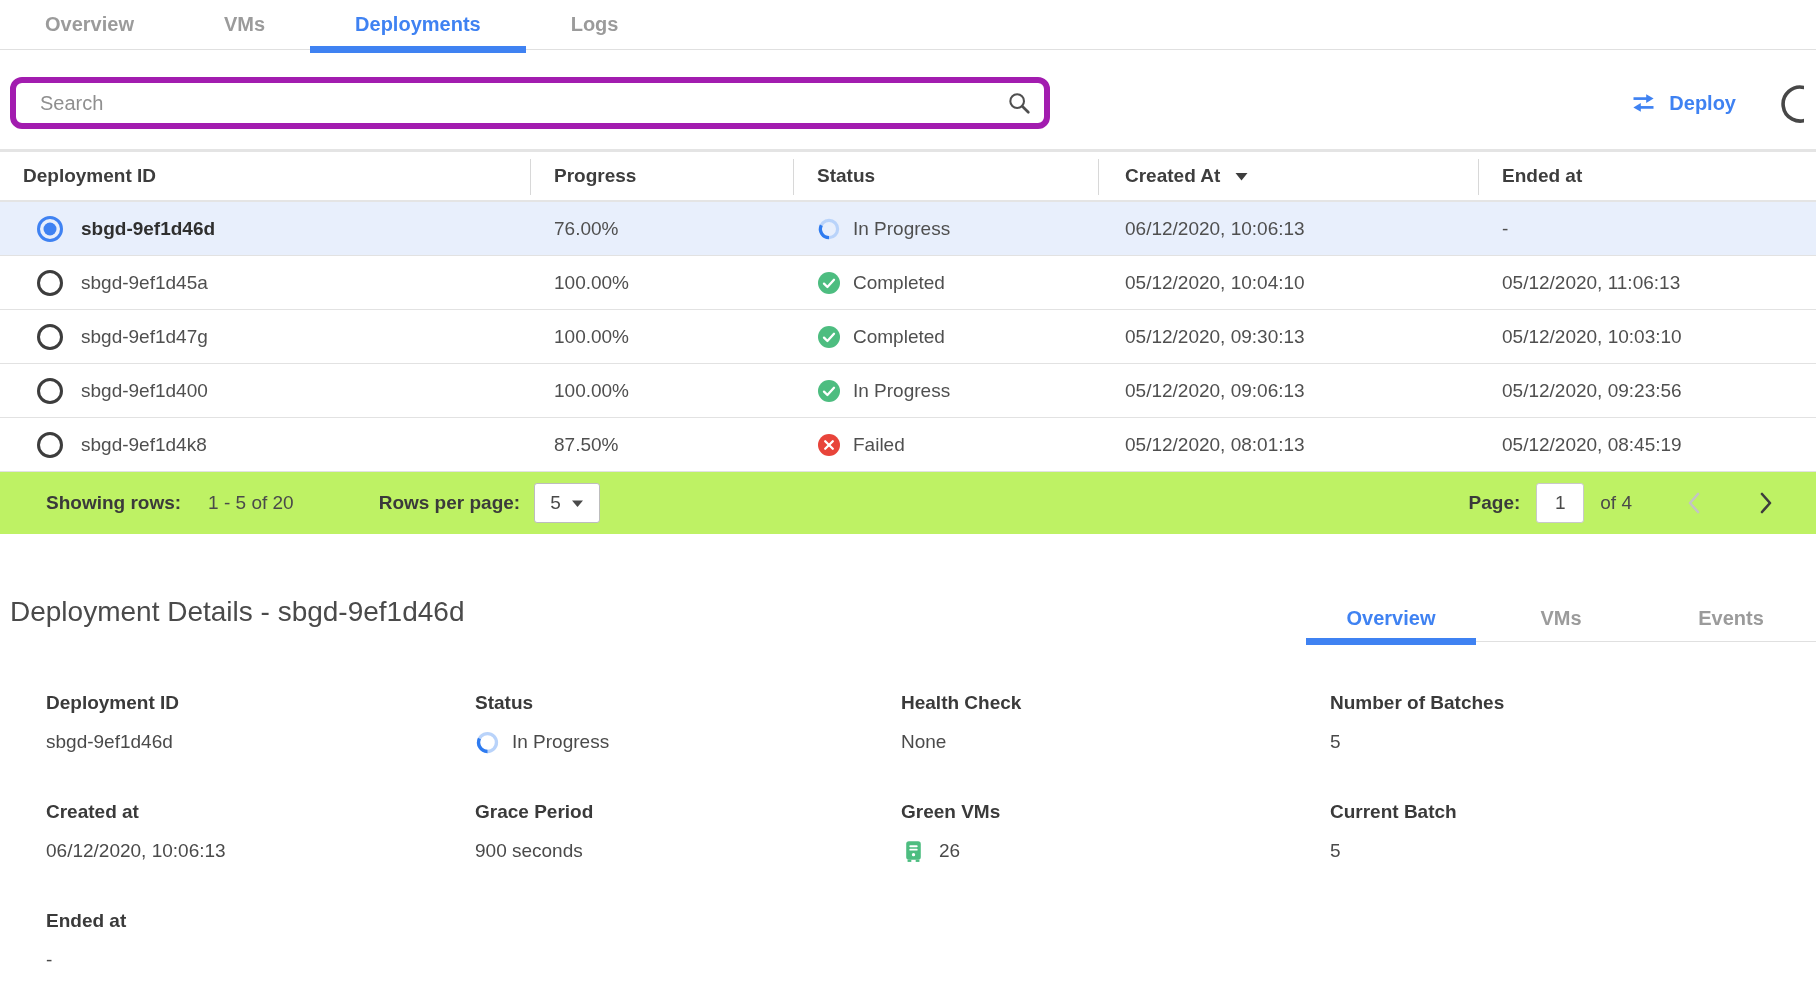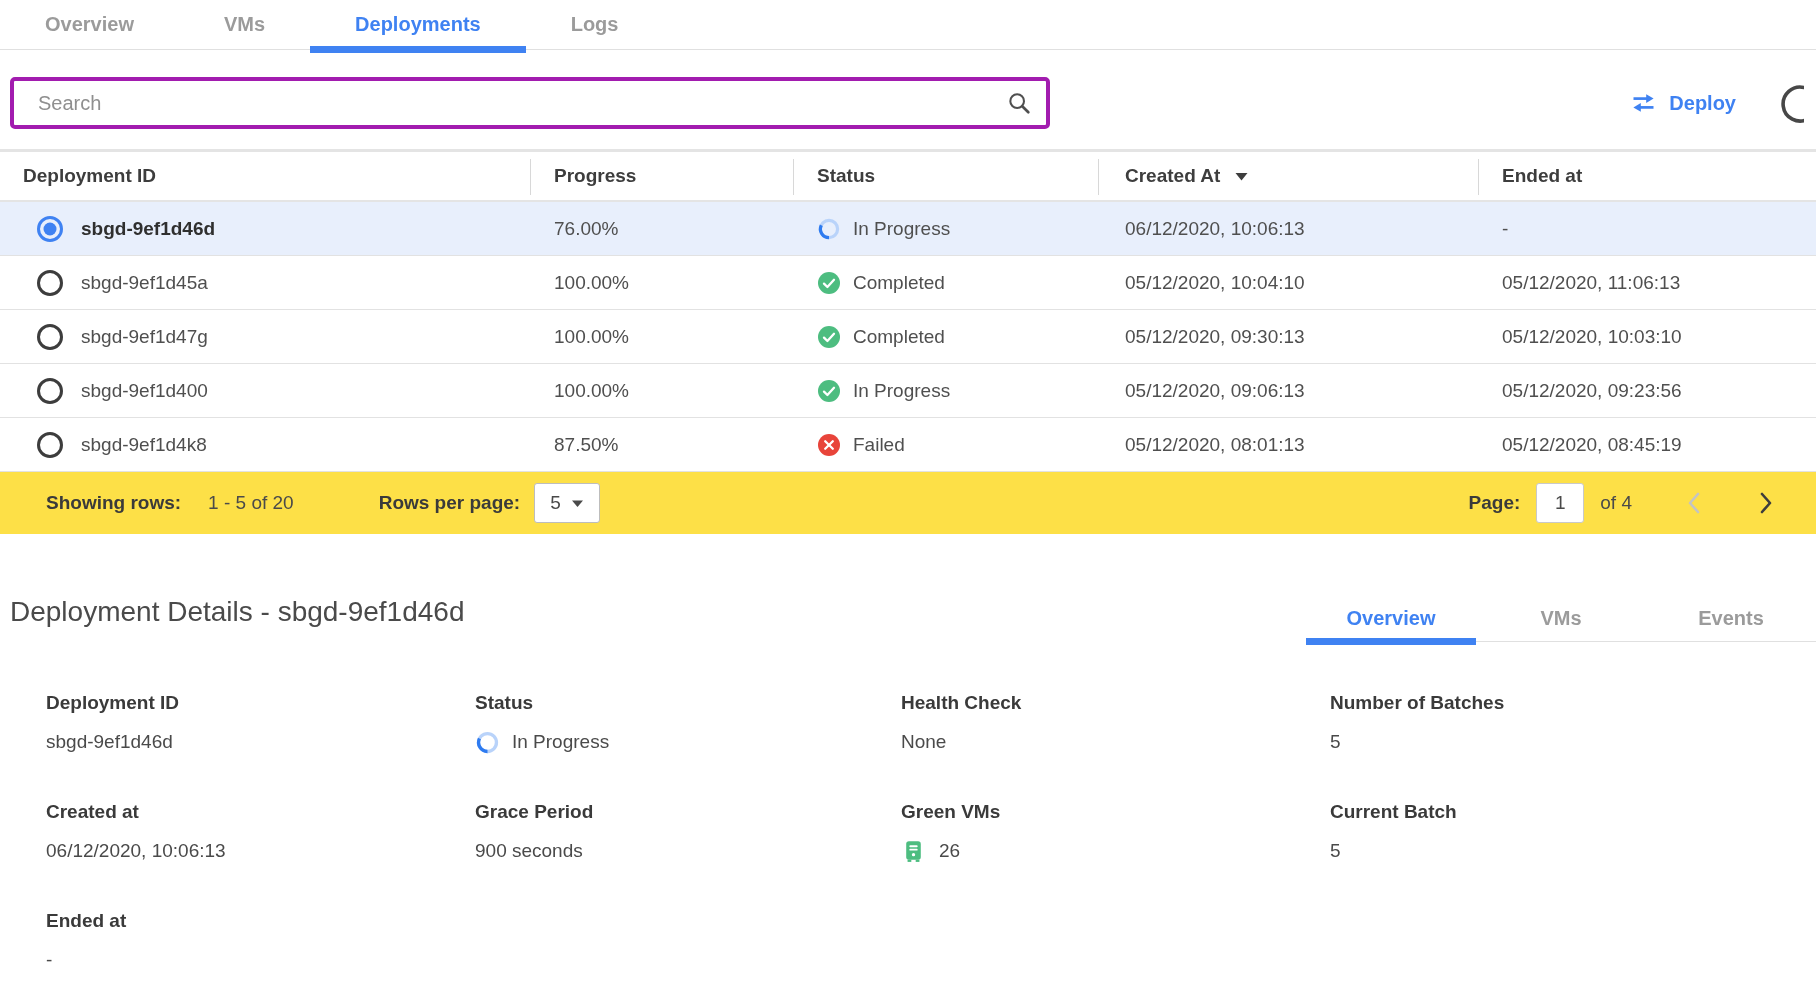--- a/index.html
+++ b/index.html
@@ -49,22 +49,22 @@
     align-items: center;
   }
   .search-wrap {
     position: relative;
     margin-left: 10px;
     width: 1040px;
     height: 52px;
   }
   .search-wrap input {
     width: 100%; height: 100%;
-    border: 4px solid #a21caf;
-    border-radius: 5px;
+    border: 6px solid #a21caf;
+    border-radius: 12px;
     font-family: inherit;
     font-size: 20px;
     color: #4a4a4a;
     padding: 0 56px 0 24px;
     outline: none;
   }
   .search-wrap input::placeholder { color: #8f8f8f; }
   .search-icon {
     position: absolute;
     right: 18px; top: 50%;
@@ -153,21 +153,21 @@
     width: 13px; height: 13px;
     border-radius: 50%;
     background: #3f82f2;
   }
   .status-cell { gap: 12px; }
   .sicon { width: 24px; height: 24px; flex: none; }
 
   
   .tbl-footer {
     height: 62px;
-    background: #fde047;
+    background: #bef264;
     display: flex;
     align-items: center;
     position: relative;
   }
   .tf-label { font-weight: 700; color: #3a3a3a; }
   .tf-showing-label { margin-left: 46px; }
   .tf-showing-value { margin-left: 27px; }
   .tf-rpp-label { margin-left: 85px; }
   .rpp-select {
     margin-left: 14px;

